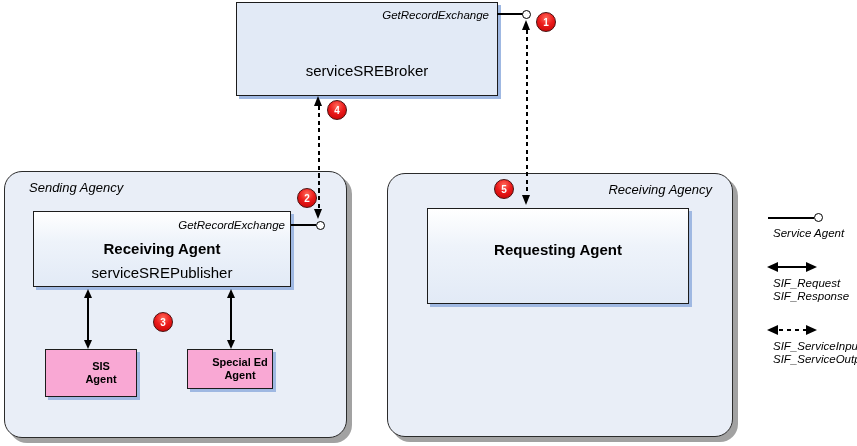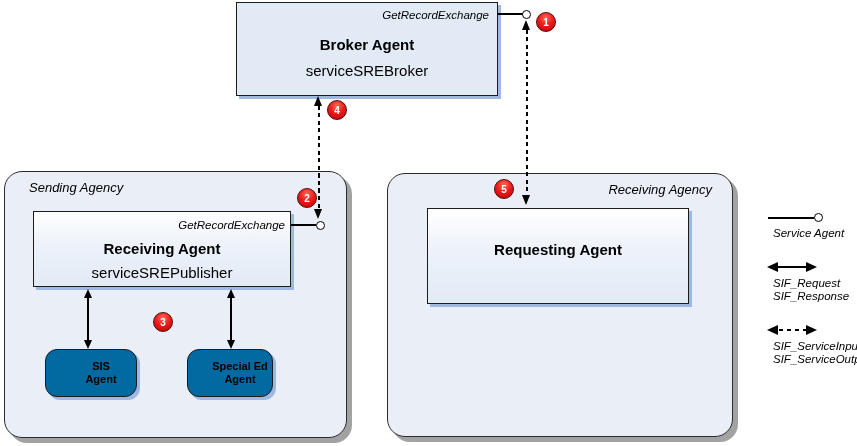--- a/index.html
+++ b/index.html
@@ -10,21 +10,21 @@
   
   .agency{
     position:absolute;background:#e9eef7;border:1.5px solid #2b2b2b;
     border-radius:18px;box-shadow:5px 5px 0 0 #a2a2a2;
   }
   .agency-label{position:absolute;font-style:italic;font-size:13px;white-space:nowrap;}
   
   .abox{position:absolute;border:1.3px solid #1c1c1c;box-shadow:3px 3px 0 0 #9fb8e2;box-sizing:border-box;padding-left:20px;}
   .fill-blue{background:#e2eaf6;}
   .fill-grad{background:linear-gradient(180deg,#ffffff 0%,#eef3fa 40%,#e2eaf6 100%);}
-  .fill-light{background:#0369a1;border-radius:12px;}
+  .fill-light{background:#f9a8d4;border-radius:0;}
   .abox-title{position:absolute;left:0;width:100%;text-align:center;font-weight:bold;font-size:15px;}
   .abox-sub{position:absolute;left:0;width:100%;text-align:center;font-size:15px;}
   .iface-label{position:absolute;font-style:italic;font-size:11.5px;white-space:nowrap;}
   .small-agent{display:flex;align-items:center;justify-content:center;text-align:center;
     font-weight:bold;font-size:11px;line-height:13px;}
   
   .vdash{position:absolute;width:1.5px;
     background:repeating-linear-gradient(180deg,#000 0 4px,transparent 4px 7.5px);}
   .vsolid{position:absolute;width:1.6px;background:#000;}
   .hline{position:absolute;height:1.6px;background:#000;}
@@ -56,21 +56,20 @@
   <div class="agency" style="left:4px;top:171px;width:341px;height:265px;">
     <div class="agency-label" style="left:24px;top:8px;">Sending Agency</div>
   </div>
 
   <div class="agency" style="left:387px;top:173px;width:344px;height:262px;">
     <div class="agency-label" style="right:20px;top:8px;">Receiving Agency</div>
   </div>
 
   <div class="abox fill-blue" style="left:236px;top:2px;width:262px;height:94px;">
     <div class="iface-label" style="right:8px;top:6px;">GetRecordExchange</div>
-    <div class="abox-title" style="top:33px;">Broker Agent</div>
     <div class="abox-sub" style="top:59px;">serviceSREBroker</div>
   </div>
 
   <div class="hline" style="left:497px;top:13px;width:26px;"></div>
   <div class="lolli" style="left:522px;top:10px;"></div>
 
   <div class="abox fill-grad" style="left:33px;top:211px;width:258px;height:76px;">
     <div class="iface-label" style="right:5px;top:7px;">GetRecordExchange</div>
     <div class="abox-title" style="top:28px;">Receiving Agent</div>
     <div class="abox-sub" style="top:52px;">serviceSREPublisher</div>
@@ -78,21 +77,21 @@
 
   <div class="hline" style="left:291px;top:224px;width:25px;"></div>
   <div class="lolli" style="left:316px;top:221px;"></div>
 
   <div class="abox fill-light small-agent" style="left:45px;top:349px;width:92px;height:48px;">
     <div>
       <div>SIS</div>
       <div>Agent</div>
     </div>
   </div>
-  <div class="abox fill-light small-agent" style="left:187px;top:349px;width:86px;height:48px;">
+  <div class="abox fill-light small-agent" style="left:187px;top:349px;width:86px;height:40px;">
     <div>
       <div>Special Ed</div>
       <div>Agent</div>
     </div>
   </div>
 
   <div class="abox fill-grad" style="left:427px;top:208px;width:262px;height:96px;">
     <div class="abox-title" style="top:32px;">Requesting Agent</div>
   </div>
 

